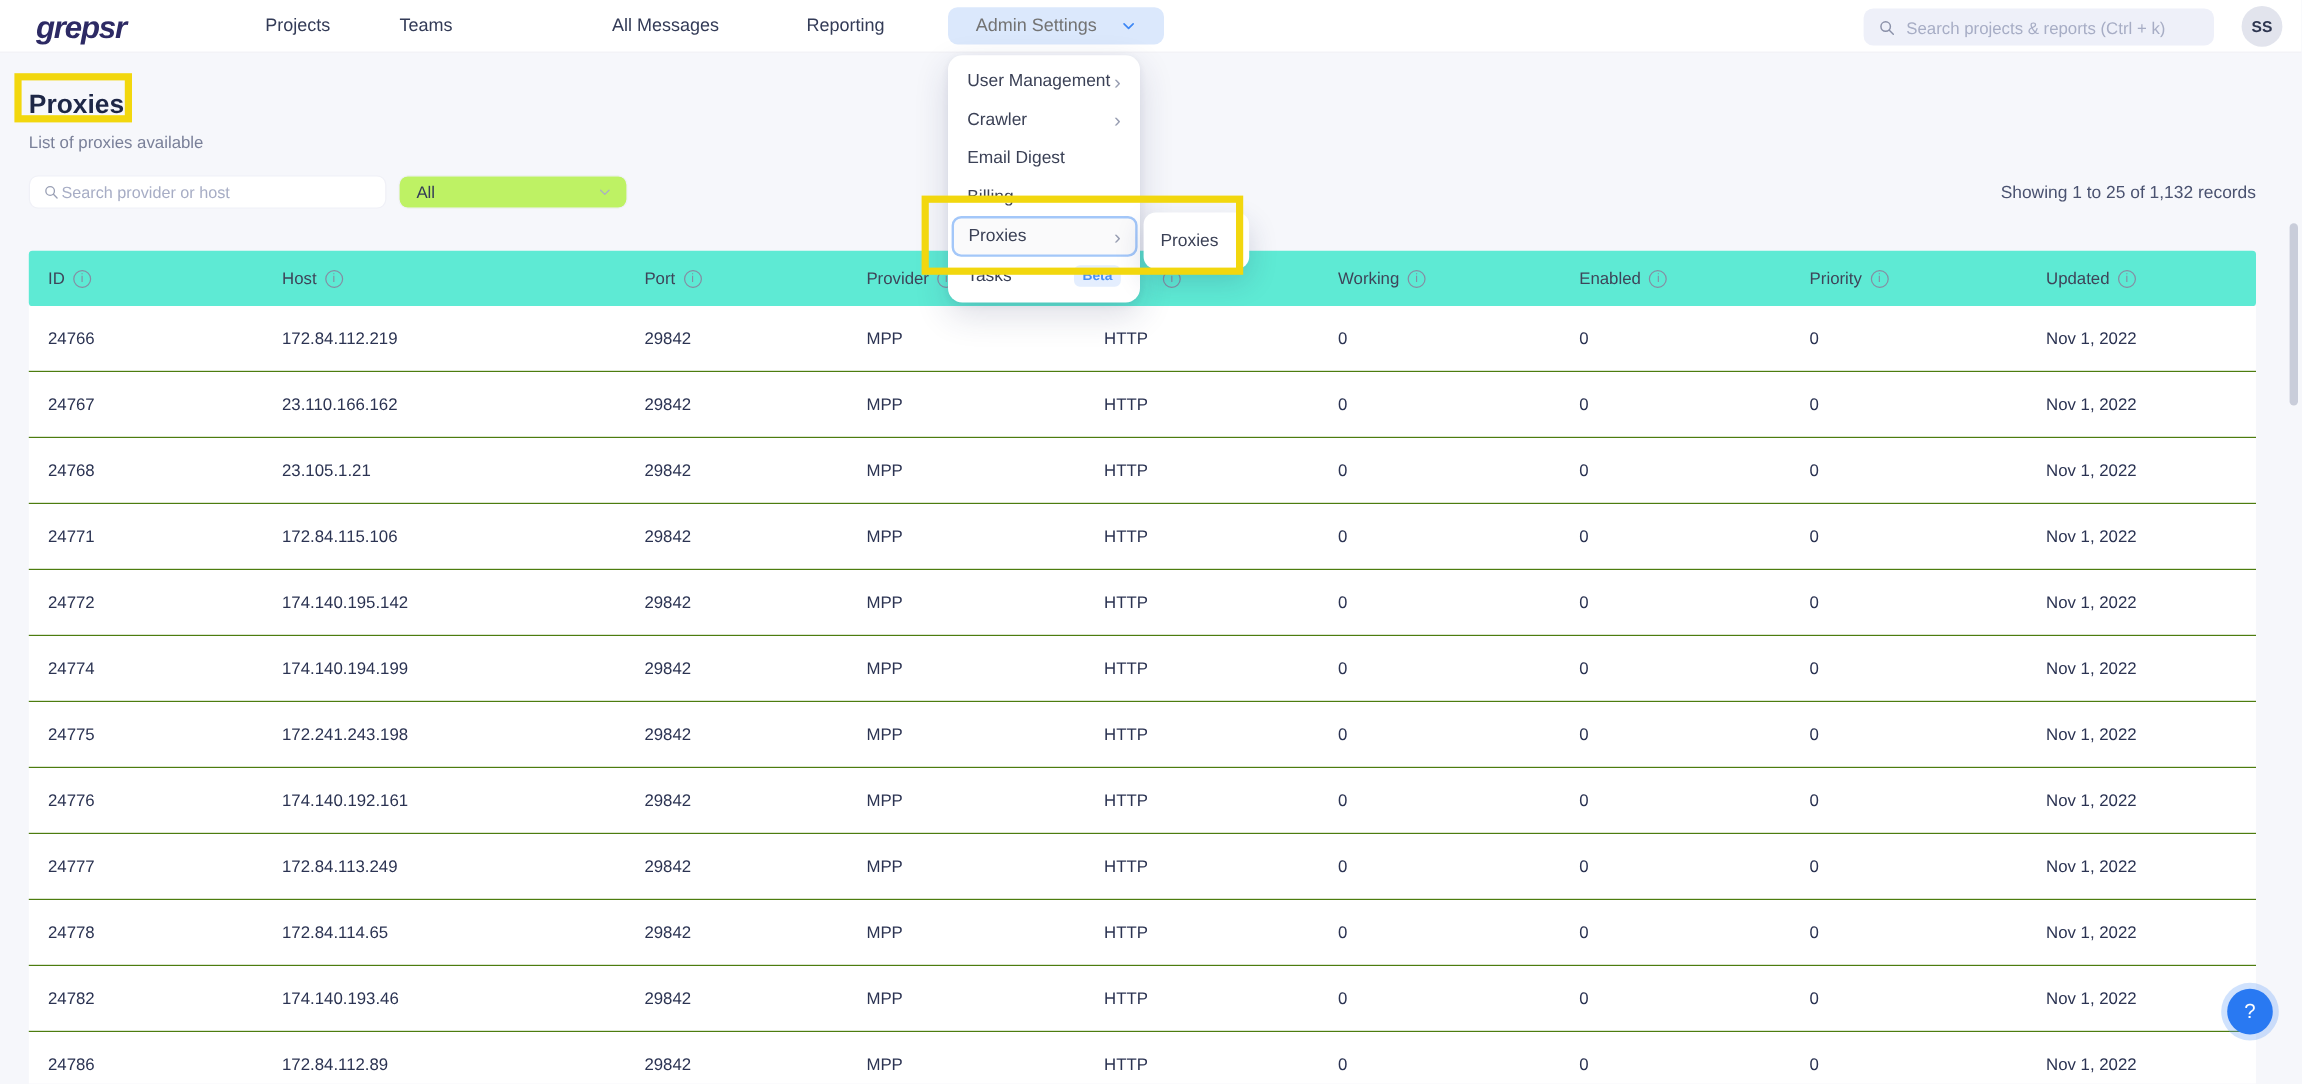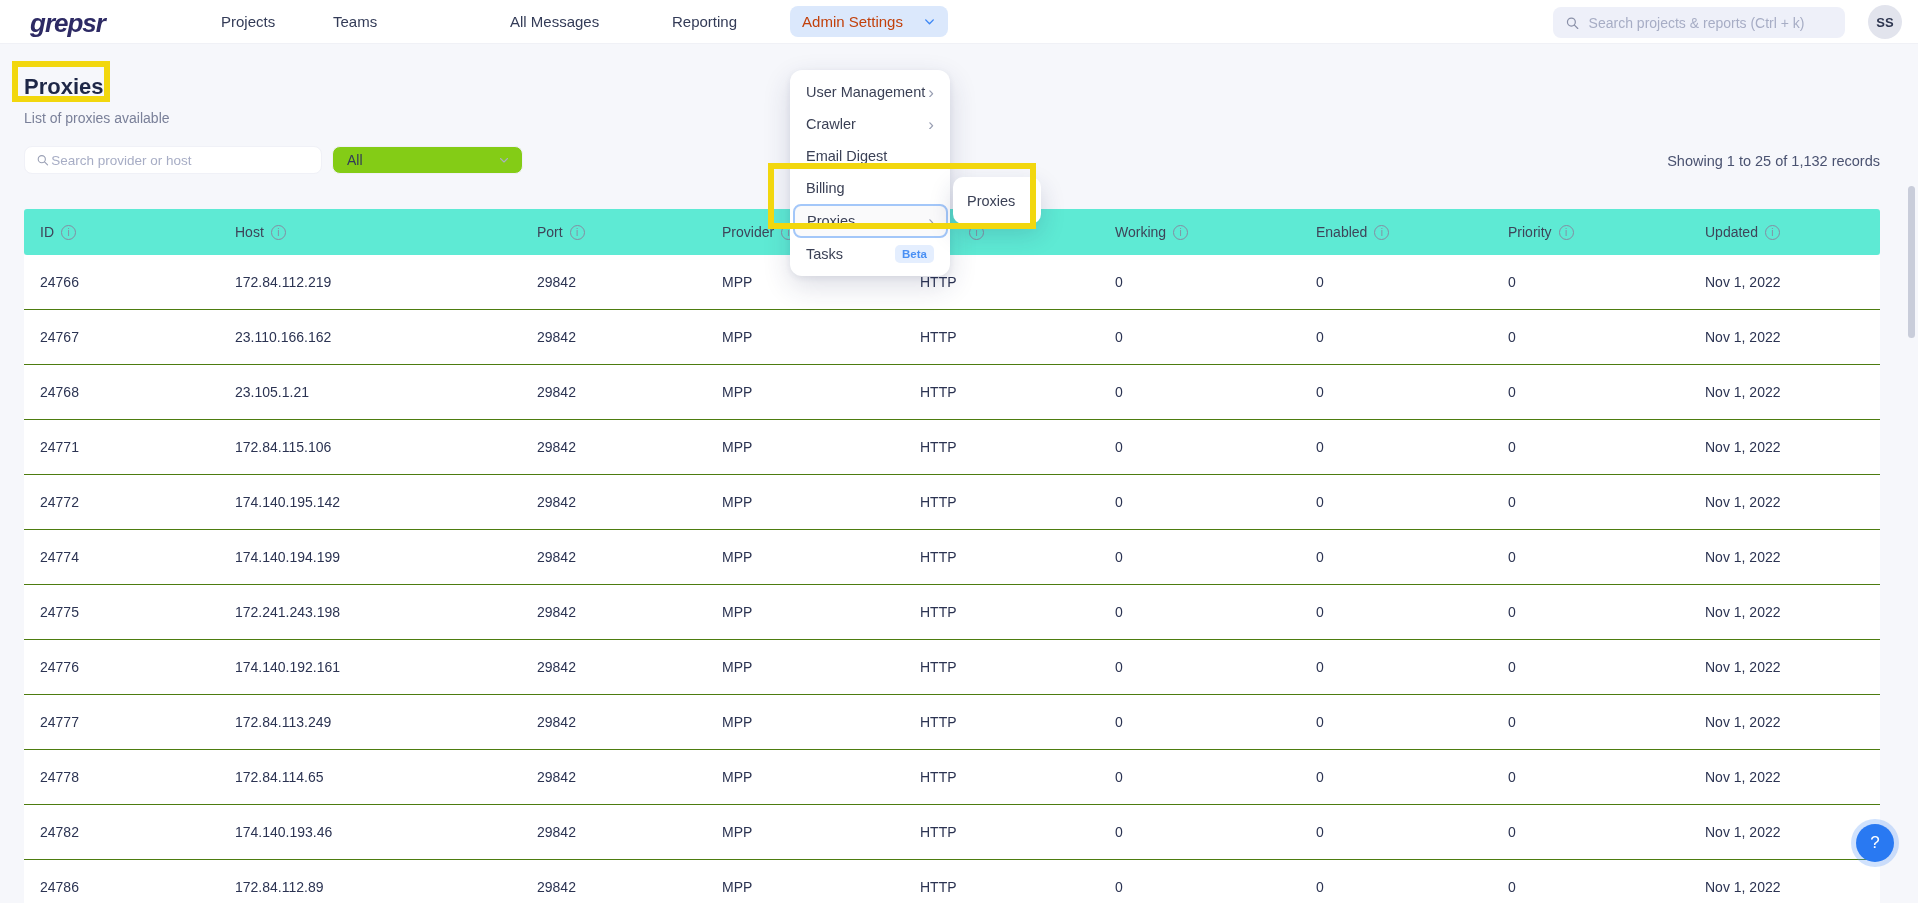--- a/index.html
+++ b/index.html
@@ -18,22 +18,22 @@
   }
   .logo {
     position:absolute; left:30px; top:8px;
     font-size:26px; font-weight:bold; font-style:italic;
     color:#2d2a64; letter-spacing:-1px;
   }
   .nav-item {
     position:absolute; top:13px; font-size:15px; color:#333b57; cursor:pointer; white-space:nowrap;
   }
   .admin-btn {
-    position:absolute; left:790px; top:6px; width:158px; height:31px;
-    background:#dbe8fc; border-radius:8px; color:#c2410c;
+    position:absolute; left:790px; top:6px; width:180px; height:31px;
+    background:#dbe8fc; border-radius:8px; color:#737373;
     display:flex; align-items:center; justify-content:center; gap:20px;
     font-size:15px; cursor:pointer;
   }
   .top-search {
     position:absolute; left:1553px; top:7px; width:292px; height:31px;
     background:#eef0f9; border-radius:8px;
     display:flex; align-items:center; gap:9px; padding:0 12px;
   }
   .top-search input {
     border:none; outline:none; background:transparent; width:100%;
@@ -55,21 +55,21 @@
     background:#ffffff; border:1px solid #f0f1f7; border-radius:8px;
     display:flex; align-items:center; gap:2px; padding:0 11px;
   }
   .filter-search input {
     border:none; outline:none; background:transparent; width:100%;
     font-family:"Liberation Sans", sans-serif; font-size:13.5px; color:#333b57;
   }
   .filter-search input::placeholder { color:#a7adc5; }
   .filter-select {
     position:absolute; left:332px; top:146px; width:191px; height:28px;
-    background:#84cc16; border:1px solid #f0f1f7; border-radius:8px;
+    background:#bef264; border:1px solid #f0f1f7; border-radius:8px;
     display:flex; align-items:center; justify-content:space-between;
     padding:0 12px 0 14px; font-size:14px; color:#333b57; cursor:pointer;
   }
   .records-summary {
     position:absolute; right:38px; top:153px; font-size:14.5px; color:#4a5270;
   }
 
   
   .table { position:absolute; left:24px; top:209px; width:1856px; }
   .t-head, .t-row {
@@ -89,21 +89,20 @@
   }
   .info-icon::before { content:"i"; }
   .t-row { height:55px; background:#ffffff; border-bottom:1px solid #4d7c0f; font-size:14px; color:#2b3352; }
 
   
   .admin-menu {
     position:absolute; left:790px; top:46px; width:160px; padding:6px 0;
     background:#ffffff; border-radius:12px;
     box-shadow:0 10px 28px rgba(35,45,95,.16), 0 2px 6px rgba(35,45,95,.08);
     z-index:30;
-    margin-top:24px;
   }
   .menu-item {
     height:32px; padding:0 16px; display:flex; align-items:center; justify-content:space-between;
     font-size:14.5px; color:#3b4156; cursor:pointer; white-space:nowrap;
   }
   .menu-item.selected {
     height:34px; margin:0 2px 0 3px; padding:0 12px;
     border:2px solid #a3c7f9; border-radius:8px; background:#fafafb;
   }
   .mi-arrow { color:#989eb2; font-size:17px; line-height:1; }

